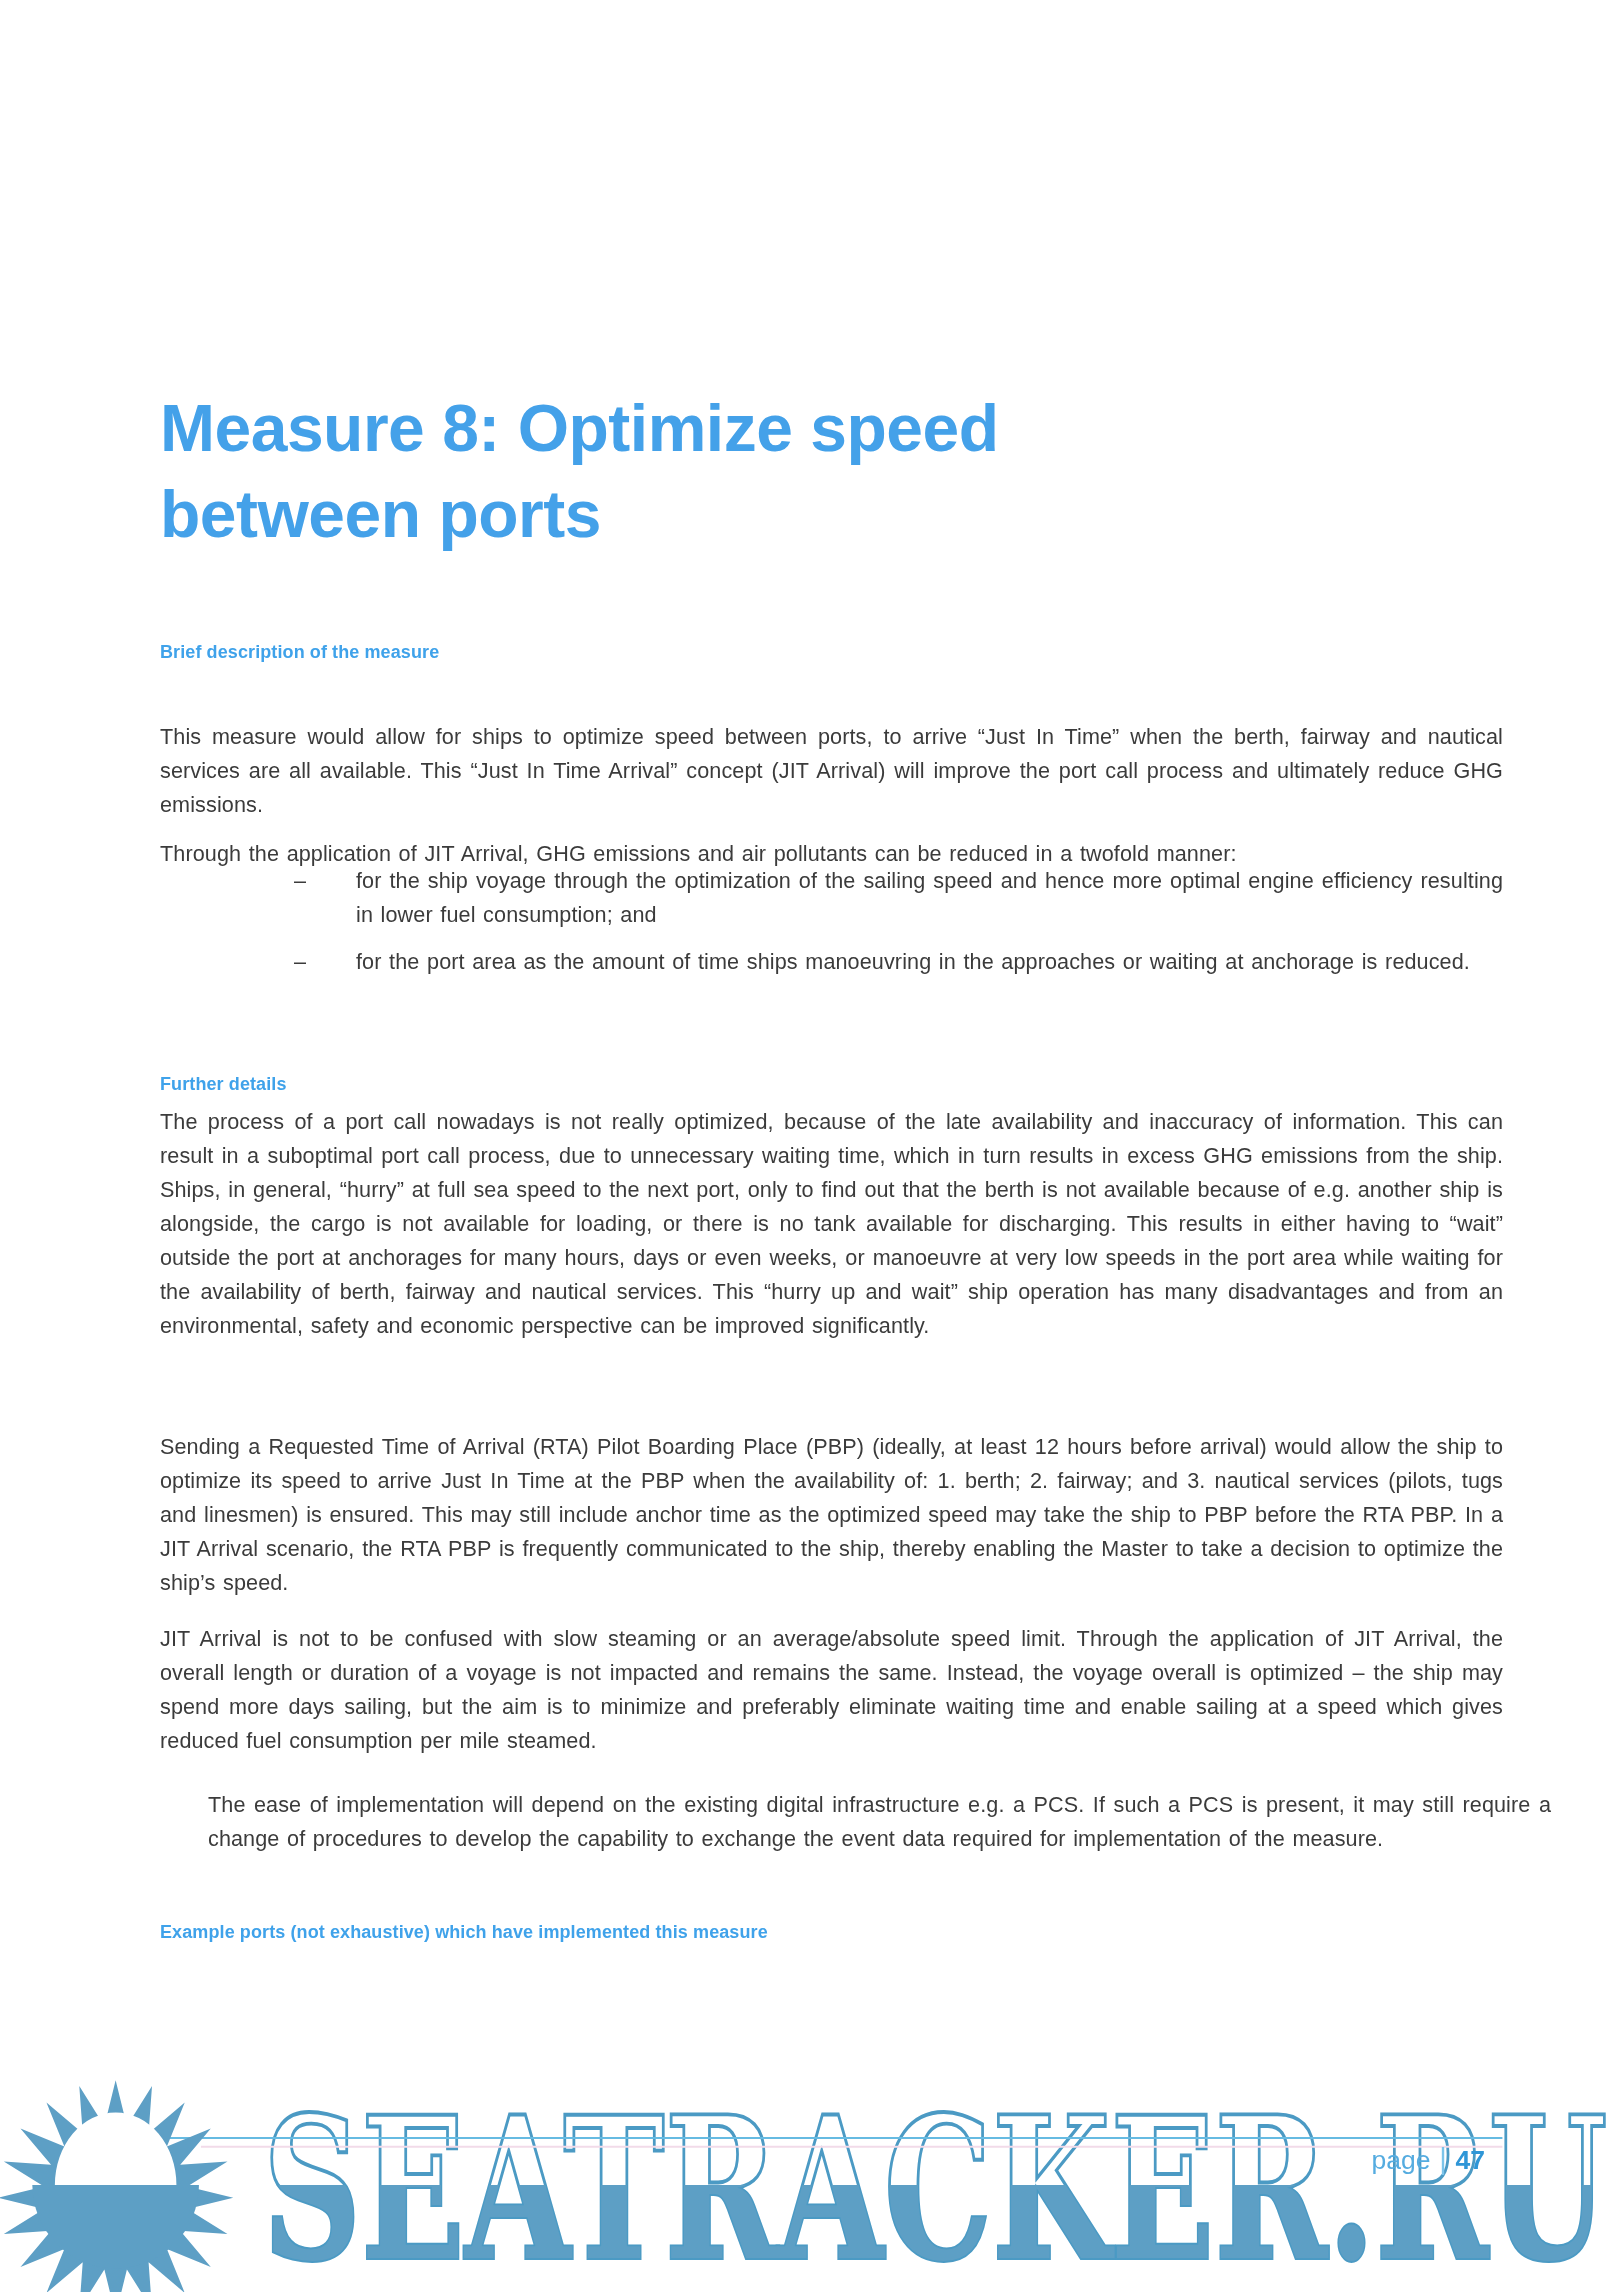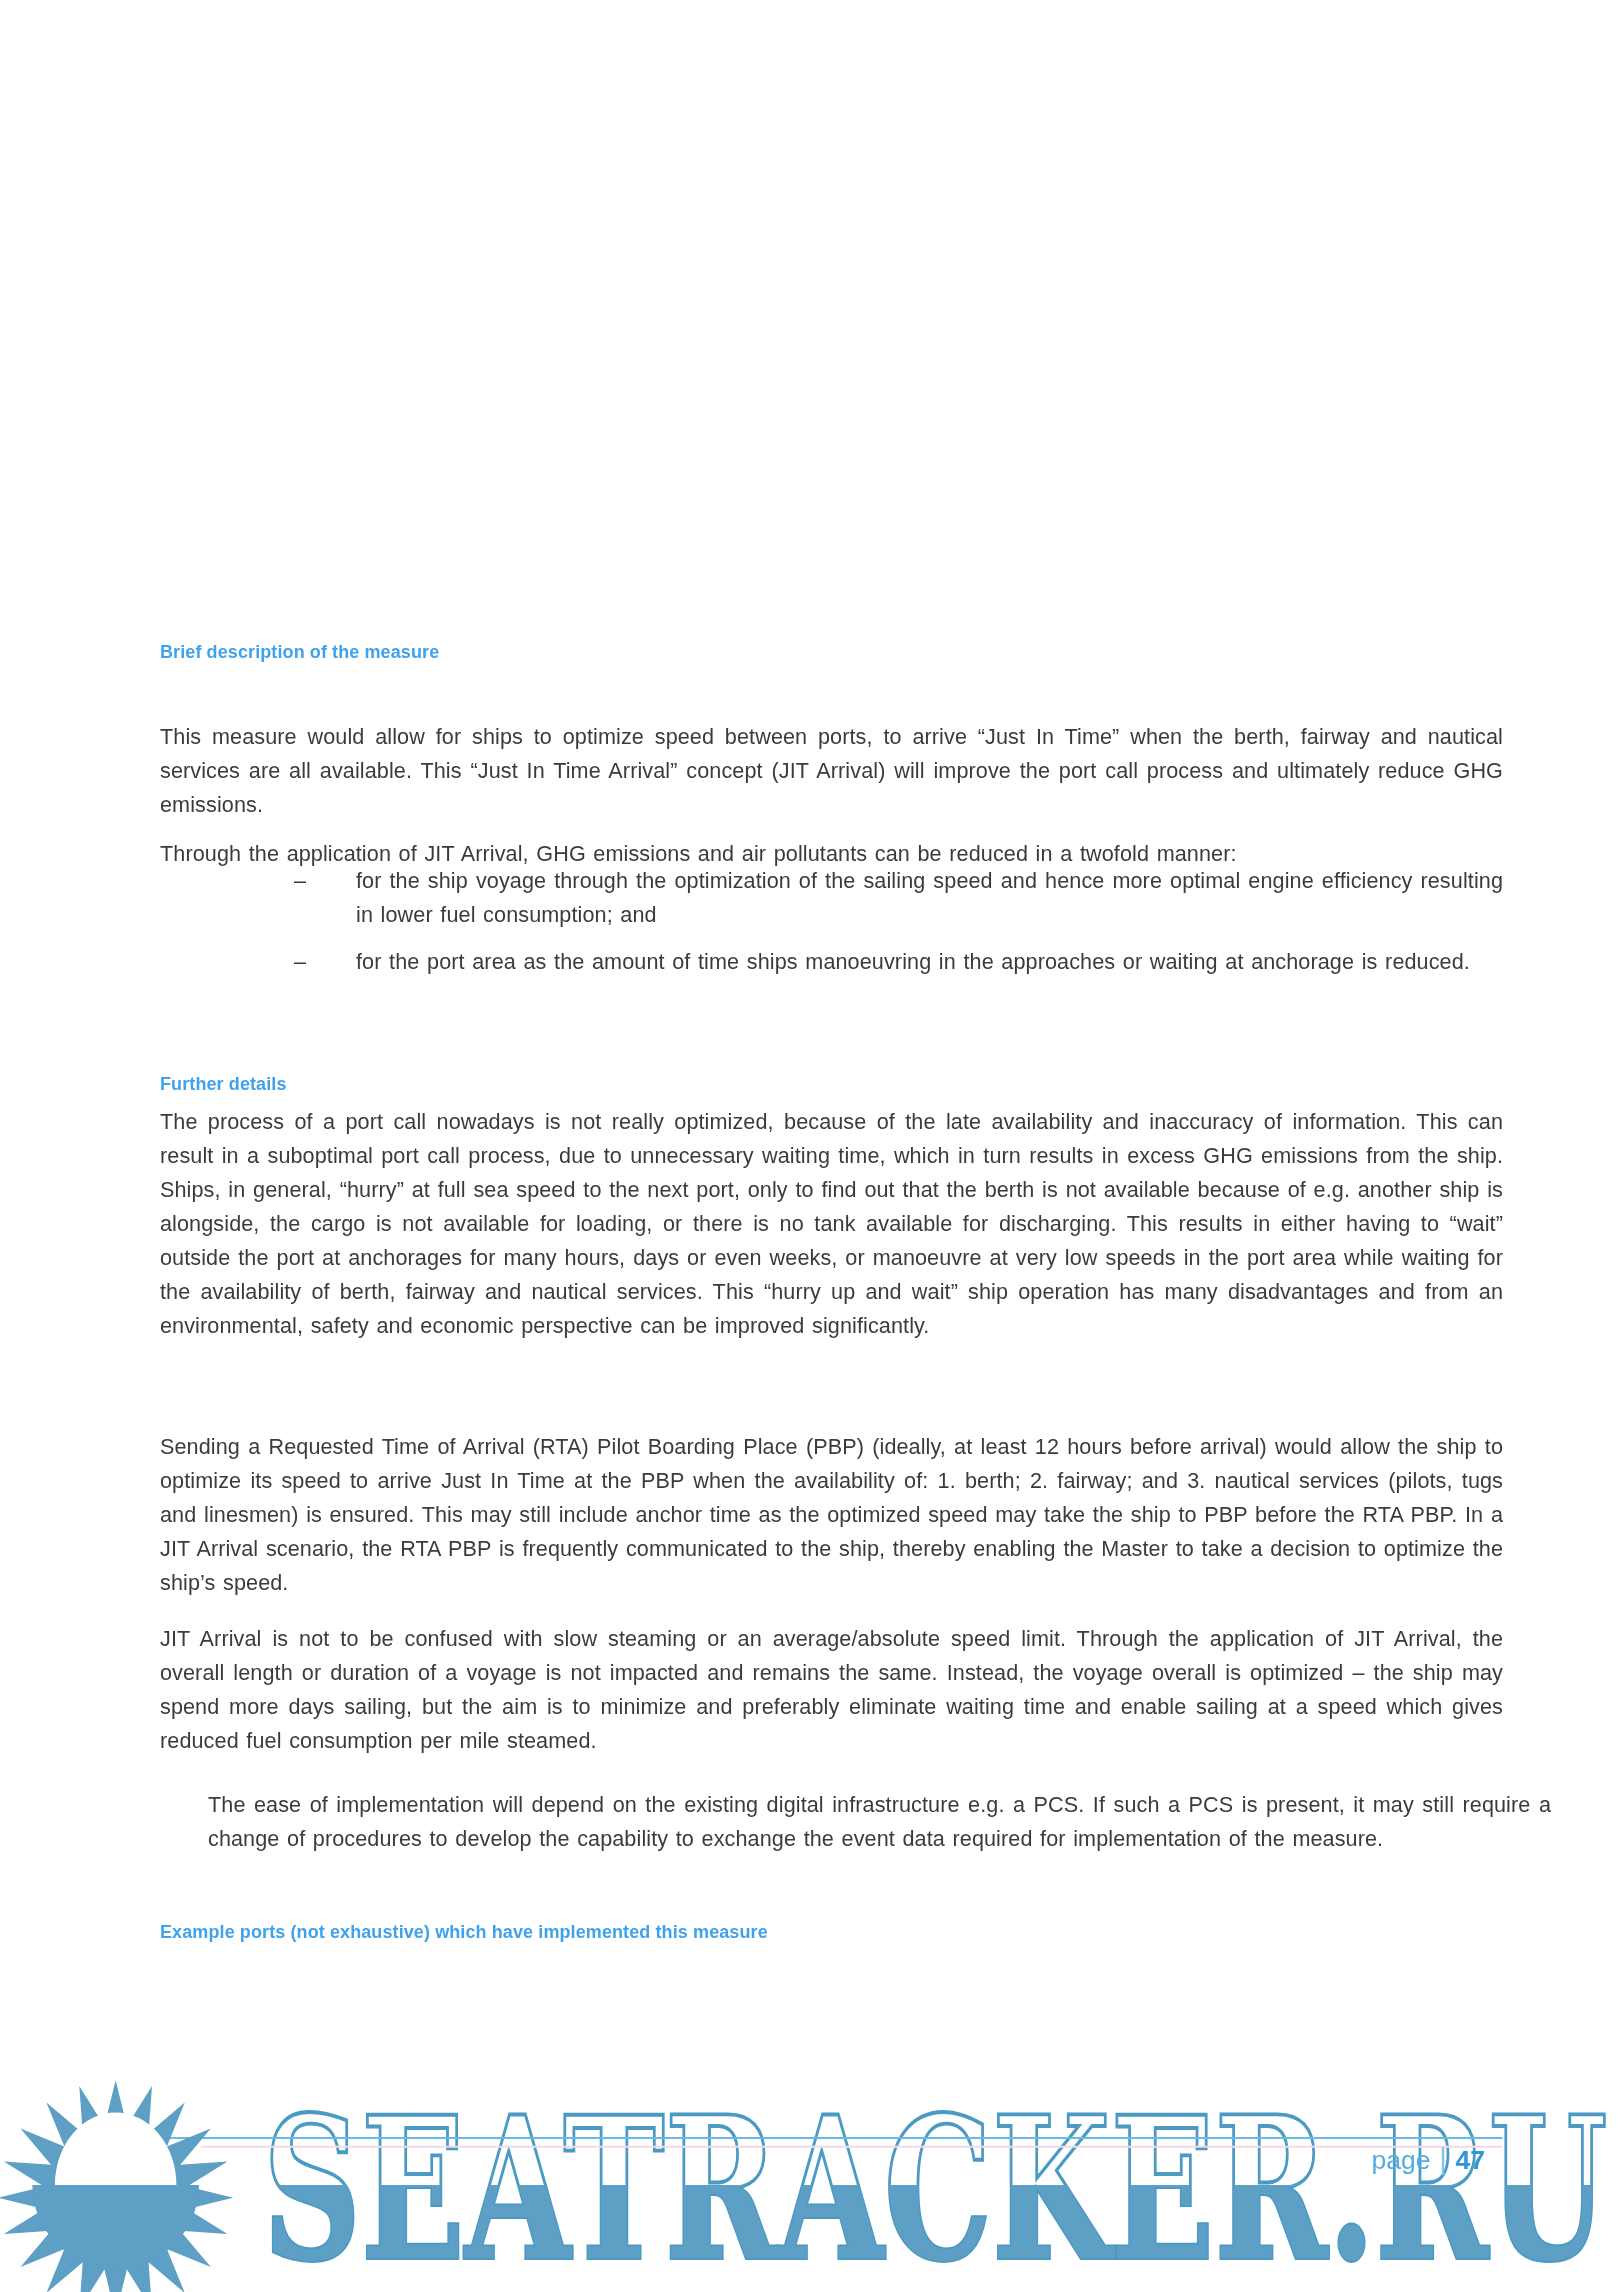--- a/index.html
+++ b/index.html
@@ -52,20 +52,21 @@
   .watermark {
     position:absolute; left:0; top:2077px; width:1621px; height:216px;
     z-index:5; pointer-events:none;
   }
 </style>
 </head>
 <body>
 
 <div class="page">
 
+  <h1 class="doc-title">Measure 8: Optimize speed between ports</h1>
 
   <h2 class="sec-heading" id="h-brief">Brief description of the measure</h2>
   <p class="body-text" id="p-brief-1">This measure would allow for ships to optimize speed between ports, to arrive “Just In Time” when the berth, fairway and nautical services are all available. This “Just In Time Arrival” concept (JIT Arrival) will improve the port call process and ultimately reduce GHG emissions.</p>
   <p class="body-text" id="p-brief-2">Through the application of JIT Arrival, GHG emissions and air pollutants can be reduced in a twofold manner:</p>
 
   <div class="body-text" id="bullet-list">
     <div class="bullet-item">
       <span class="bullet-dash">–</span>
       <span>for the ship voyage through the optimization of the sailing speed and hence more optimal engine efficiency resulting in lower fuel consumption; and</span>
     </div>

